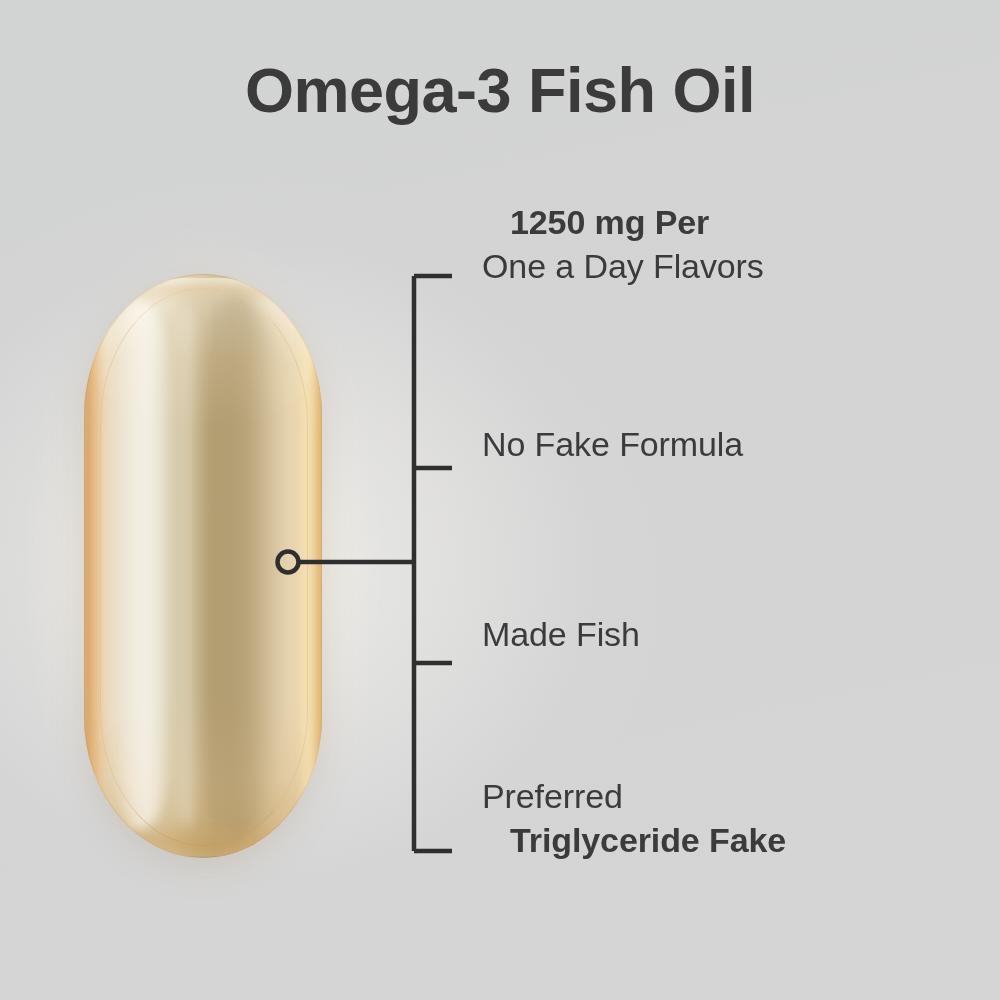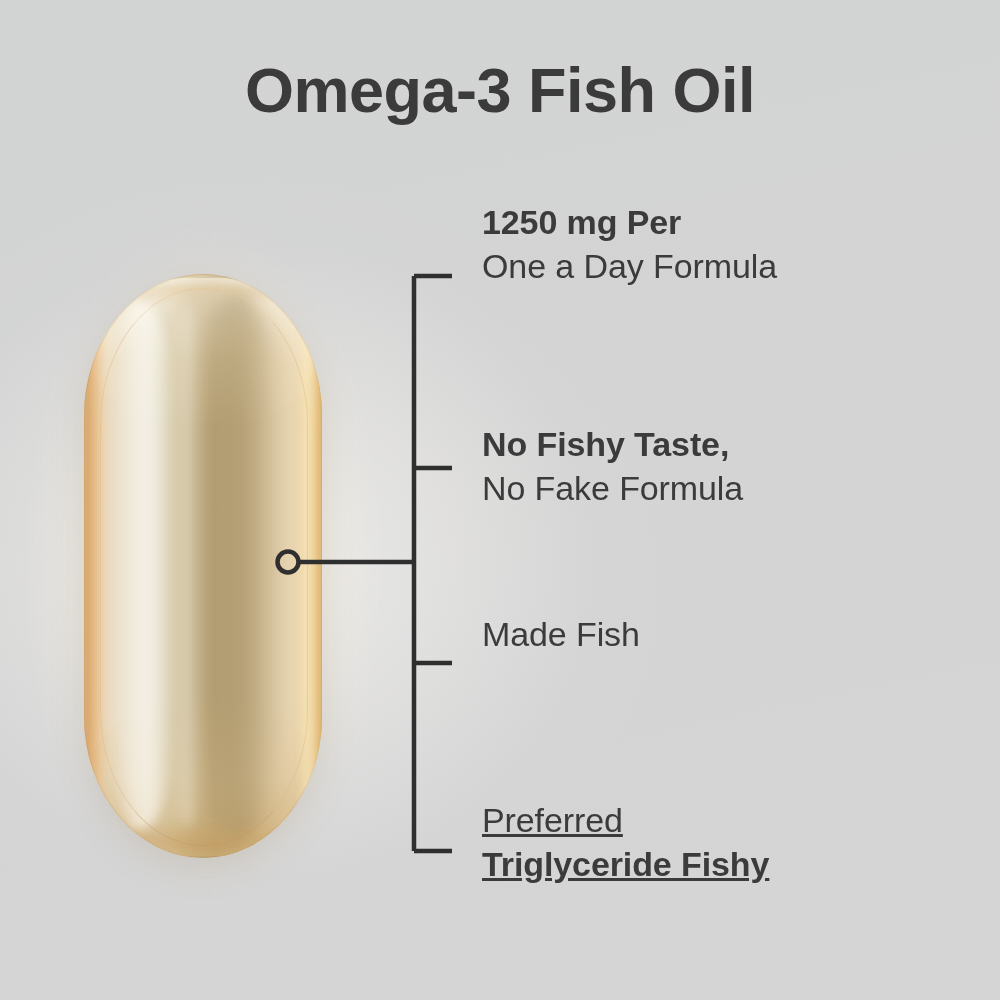--- a/index.html
+++ b/index.html
@@ -196,27 +196,27 @@
   .callout {
     position: absolute;
     left: 482px;
     color: #3b3b3b;
     font-size: 34px;
     line-height: 44px;
     letter-spacing: -0.1px;
     white-space: nowrap;
   }
   .callout .ln { display: block; }
-  .callout .b { font-weight: 700; }
+  .callout .b { font-weight: 700; margin-left: 28px; }
   .callout .r { font-weight: 400; }
 
   #callout-0 { top: 200px; }
   #callout-1 { top: 422px; }
   #callout-2 { top: 612px; }
-  #callout-3 { top: 798px; text-decoration: underline; }
+  #callout-3 { top: 774px; }
 </style>
 </head>
 <body>
 
 <div id="stage">
 
   <div id="title">Omega-3 Fish Oil</div>
 
   <div id="capsule-wrap">
     <div id="capsule-glow" class="cap-layer"></div>
@@ -244,30 +244,29 @@
       <line x1="414" y1="663" x2="452" y2="663"></line>
       <line x1="414" y1="851" x2="452" y2="851"></line>
 
       <line x1="299" y1="562" x2="414" y2="562"></line>
     </g>
     <circle cx="288" cy="562" r="10.5" fill="none" stroke="#2f2f2f" stroke-width="4.5"></circle>
   </svg>
 
   <div class="callout" id="callout-0">
     <span class="ln b">1250 mg Per</span>
-    <span class="ln r">One a Day Formula</span>
+    <span class="ln r">One a Day Flavors</span>
   </div>
 
   <div class="callout" id="callout-1">
-    <span class="ln b">No Fishy Taste,</span>
     <span class="ln r">No Fake Formula</span>
   </div>
 
   <div class="callout" id="callout-2">
     <span class="ln r">Made Fish</span>
   </div>
 
   <div class="callout" id="callout-3">
     <span class="ln r">Preferred</span>
-    <span class="ln b">Triglyceride Fishy</span>
+    <span class="ln b">Triglyceride Fake</span>
   </div>
 
 </div>
 
 </body></html>

